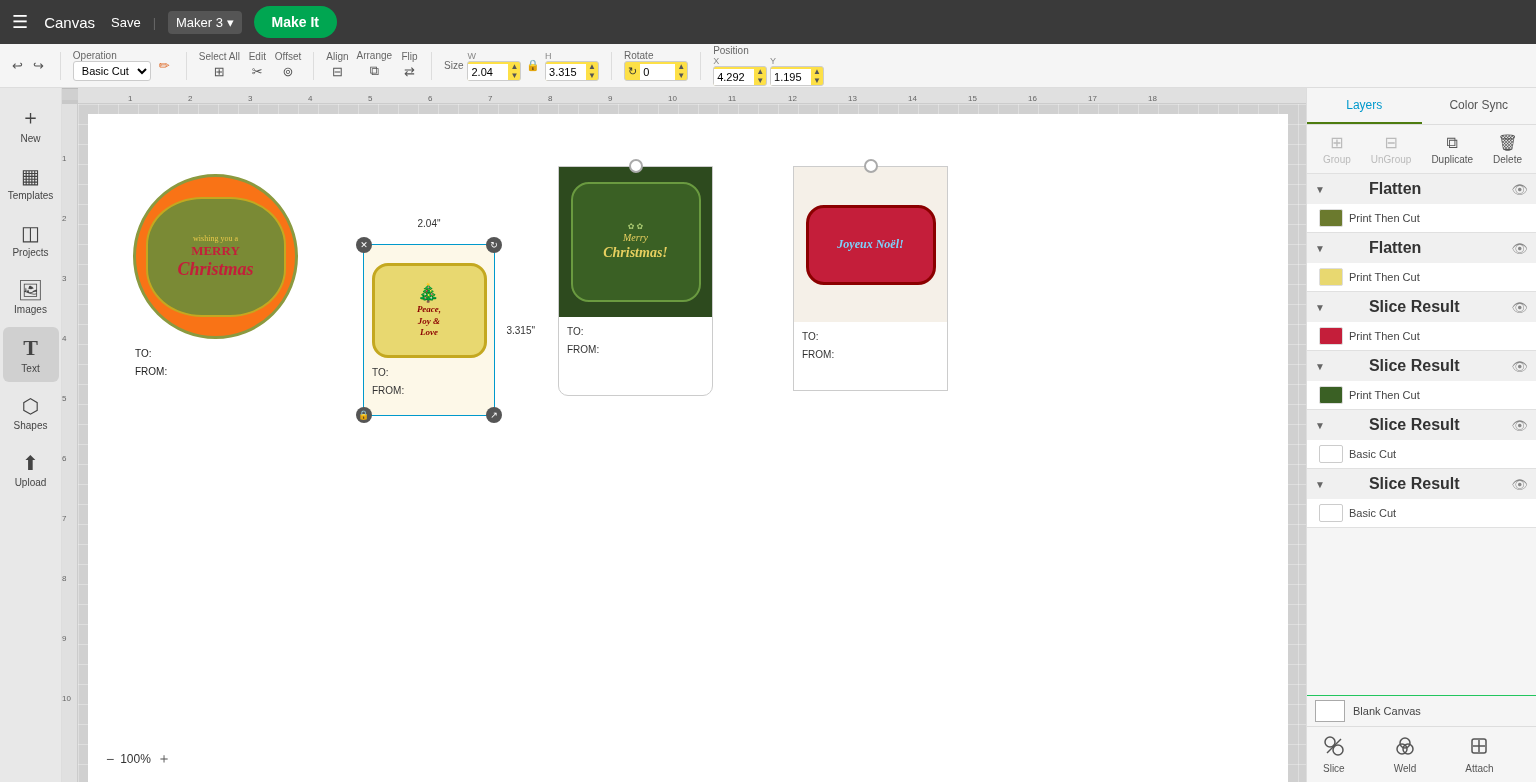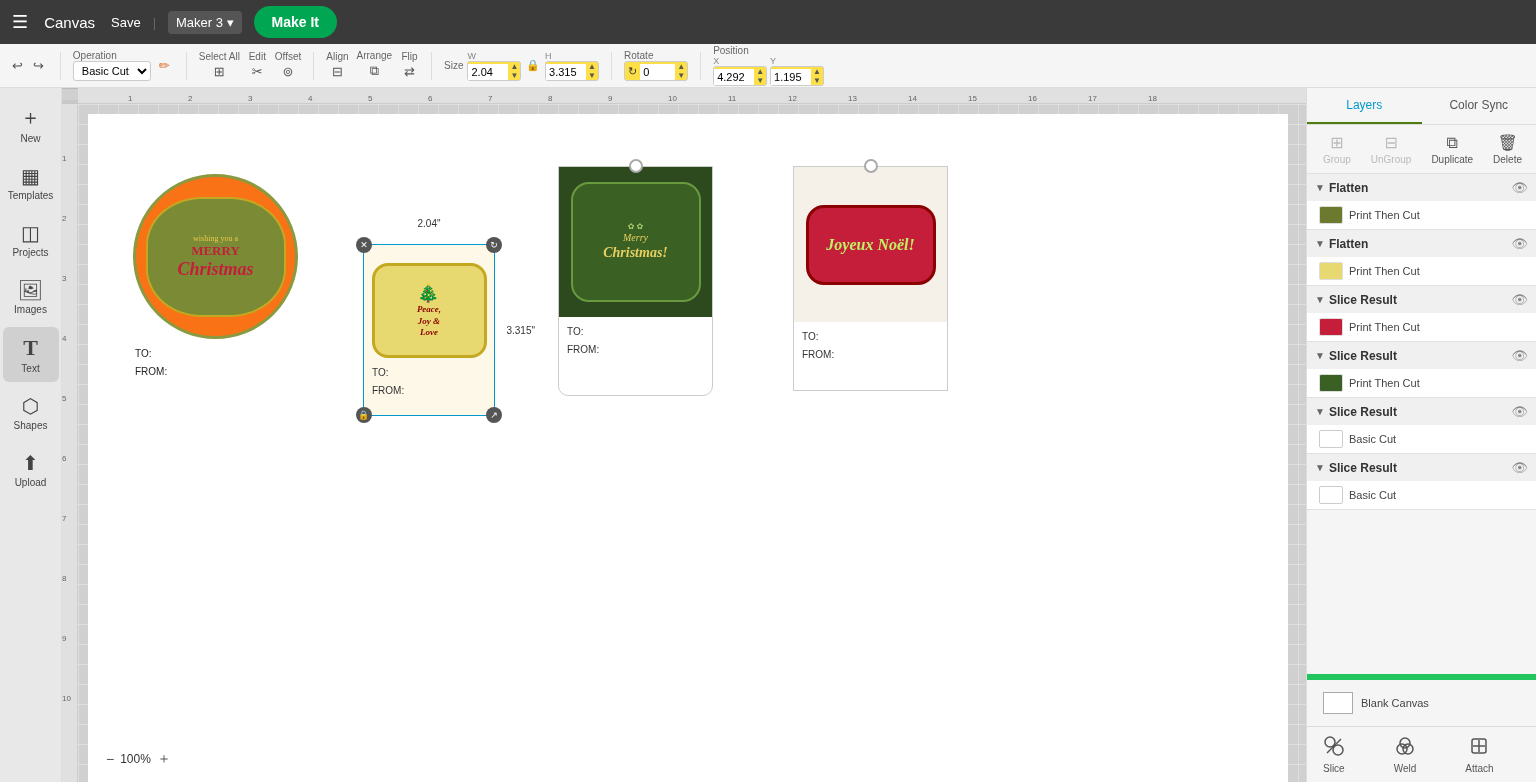--- a/index.html
+++ b/index.html
@@ -202,21 +202,21 @@
       display: flex;
       align-items: center;
       padding: 6px 8px;
       cursor: pointer;
       font-size: 12px;
       color: #333;
       background: #f0f0f0;
       gap: 4px;
     }
     .layer-section-header .chevron { font-size: 10px; color: #666; }
-    .layer-section-header .section-title { flex: 1; font-weight: 600; font-size: 12px; }
+    .layer-section-header .section-title { flex: 1; font-weight: 600; font-size: 16px; margin-left: 40px; }
     .layer-section-header .eye-btn { background: none; border: none; cursor: pointer; font-size: 13px; color: #888; }
     .layer-item {
       display: flex;
       align-items: center;
       padding: 5px 8px 5px 12px;
       font-size: 11px;
       color: #444;
       gap: 6px;
       background: white;
       cursor: pointer;
@@ -229,22 +229,22 @@
       flex-shrink: 0;
       display: flex;
       align-items: center;
       justify-content: center;
       overflow: hidden;
     }
     .layer-item-label { flex: 1; font-size: 11px; }
 
     
     #panel-actions {
-      padding: 8px;
-      border-top: 6px solid #22c55e;
+      padding: 0;
+      border-top: 1px solid #22c55e;
       display: flex;
       flex-direction: column;
       gap: 6px;
     }
     .blank-canvas-row {
       display: flex;
       align-items: center;
       gap: 8px;
       padding: 4px 8px;
     }
@@ -593,21 +593,21 @@
       </div>
 
       <div style="position:absolute;top:55px;left:715px;">
         <div style="display:flex;flex-direction:column;align-items:center;">
           <div style="width:14px;height:14px;border-radius:50%;border:2px solid #aaa;background:white;margin-bottom:-7px;z-index:2;"></div>
           <div style="width:155px;height:225px;background:white;border:1.5px solid #ccc;display:flex;flex-direction:column;align-items:center;overflow:hidden;">
             <div style="width:100%;height:155px;background:#f0f0f0;display:flex;align-items:center;justify-content:center;position:relative;">
 
               <div style="width:100%;height:100%;background:#f5f0e8;display:flex;align-items:center;justify-content:center;">
                 <div style="width:130px;height:80px;background:#c41e3a;border:3px solid #8B0000;border-radius:18px;display:flex;align-items:center;justify-content:center;">
-                  <span style="color:#bef264;font-size:16px;font-family:Georgia,serif;font-style:italic;font-weight:bold;text-align:right;">Joyeux Noël!</span>
+                  <span style="color:#7dd3fc;font-size:12px;font-family:Georgia,serif;font-style:italic;font-weight:bold;text-align:right;">Joyeux Noël!</span>
                 </div>
               </div>
             </div>
             <div style="font-size:10px;color:#333;padding:6px 8px;align-self:flex-start;line-height:1.8;">
               <div>TO:</div>
               <div>FROM:</div>
             </div>
           </div>
         </div>
       </div>

